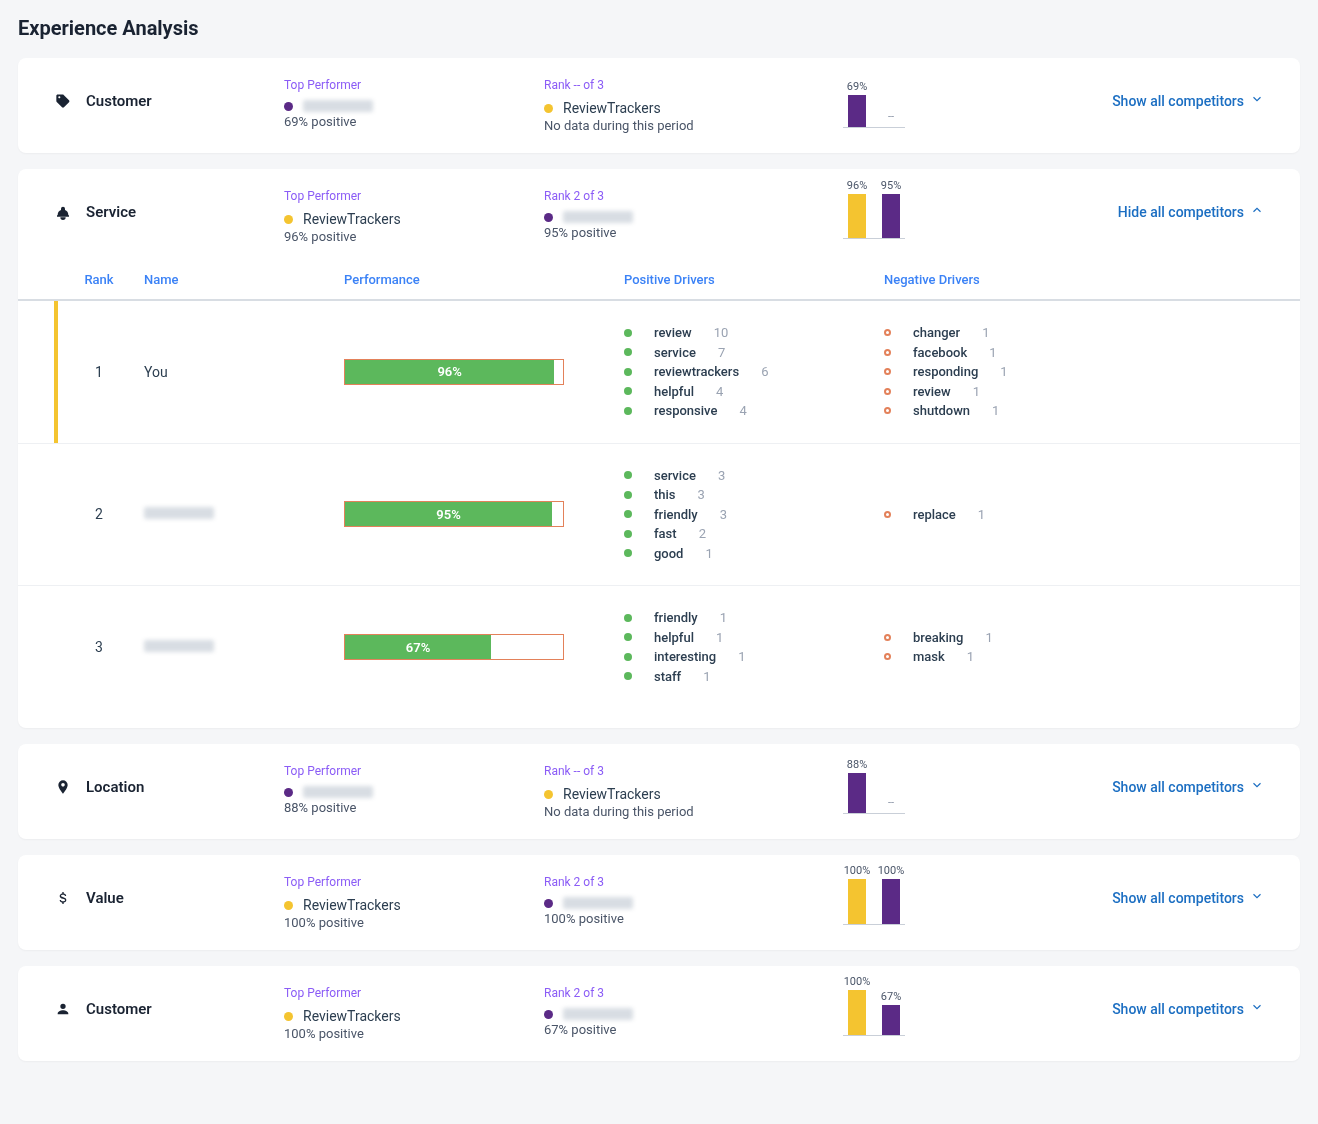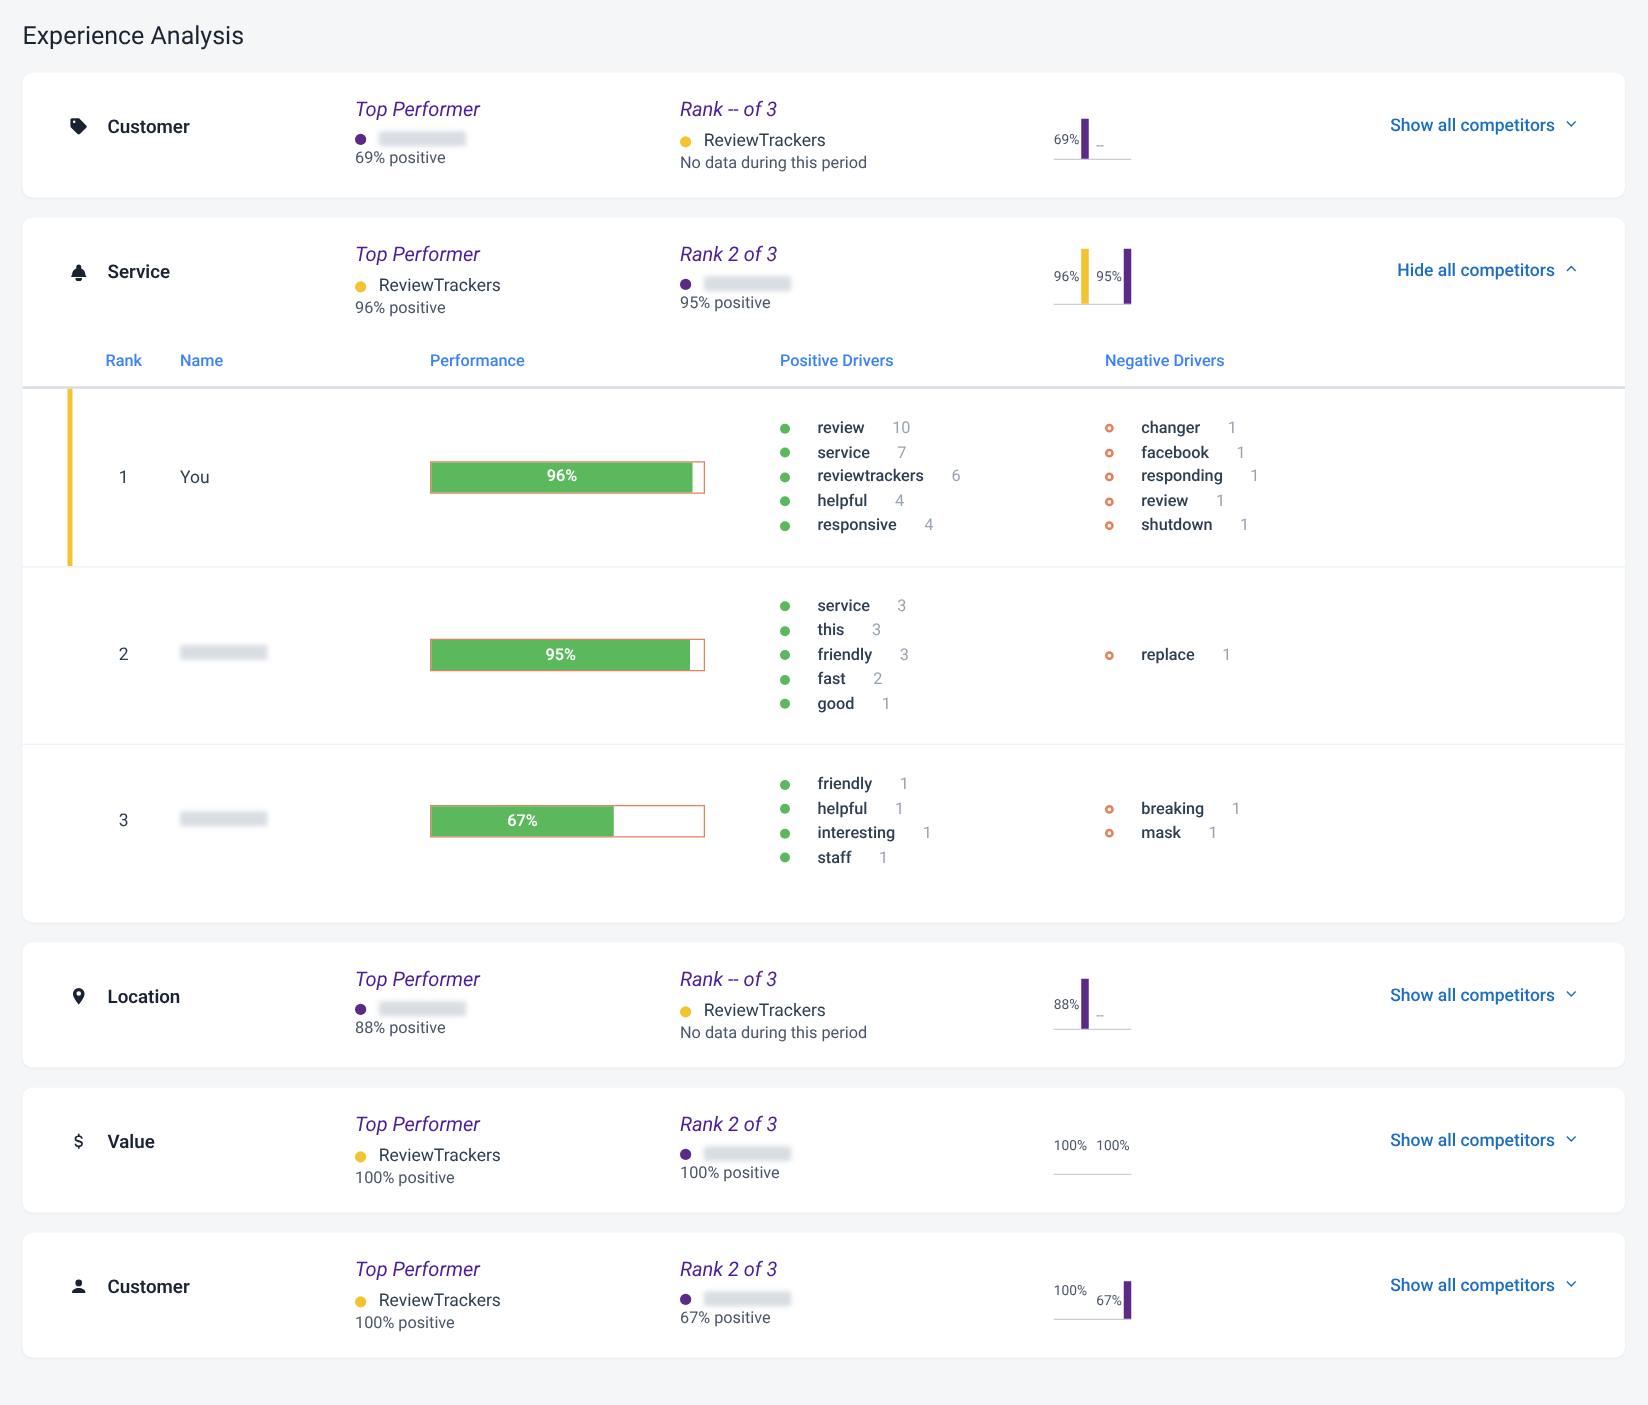--- a/index.html
+++ b/index.html
@@ -6,21 +6,21 @@
 body {
   font-family: -apple-system, BlinkMacSystemFont, "Segoe UI", Roboto, Helvetica, Arial, sans-serif;
   background: #f5f6f8;
   color: #2c3e50;
   font-size: 14px;
   padding: 16px 18px 30px 18px;
   width: 1318px;
 }
 .page-title {
   font-size: 20px;
-  font-weight: 400;
+  font-weight: 700;
   color: #1a2332;
   margin-bottom: 18px;
 }
 .card {
   background: #fff;
   border-radius: 8px;
   margin-bottom: 16px;
   box-shadow: 0 1px 2px rgba(0,0,0,0.04);
 }
 .cat-row {
@@ -37,43 +37,42 @@
   padding-top: 14px;
 }
 .cat-icon { width: 18px; height: 18px; color: #1a2332; display: inline-flex; align-items:center; justify-content:center;}
 .cat-icon svg { width: 16px; height: 16px; fill: currentColor; }
 .cat-name { font-size: 15px; font-weight: 600; color: #1a2332; }
 .col {
   width: 260px;
   flex-shrink: 0;
 }
 .col .col-heading {
-  font-size: 16px;
-  color: #4c1d95;
+  font-size: 12px;
+  color: #8b5cf6;
   margin-bottom: 8px;
-  font-style: italic;
 }
 .dot-line { display:flex; align-items:center; gap:10px; margin-bottom:2px;}
 .dot {
   width: 9px; height: 9px; border-radius: 50%; display:inline-block;
 }
 .dot.purple { background:#5b2a86; }
 .dot.yellow { background:#f4c430; }
 .blurred {
   display:inline-block; width:70px; height:12px; background:#d8dde3;
   filter: blur(2px); border-radius:2px;
 }
 .subtext { font-size:13px; color:#4a5568; margin-top:2px; }
 .spark-col { width: 140px; flex-shrink:0; display:flex; align-items:flex-end; justify-content:center;}
 .spark {
   display:flex; align-items:flex-end; gap:6px;
   border-bottom:1px solid #c9cfd8;
   height:50px;
 }
-.spark .bwrap { display:flex; flex-direction:row; align-items:center; gap:2px; width:28px;}
+.spark .bwrap { display:flex; flex-direction:column; align-items:center; gap:2px; width:28px;}
 .spark .blabel { font-size:11px; color:#4a5568; }
 .spark .bar { width:18px; }
 .spark .bar.yellow { background:#f4c430;}
 .spark .bar.purple { background:#5b2a86;}
 .spark .noval { font-size:11px; color:#8a94a6; padding-bottom:4px;}
 .link-col { flex:1; display:flex; justify-content:flex-end; align-items:center; padding-top:14px;}
 .toggle-link {
   color:#1b6ec2; font-size:14px; cursor:pointer; display:flex; align-items:center; gap:6px;
   font-weight:500;
 }

